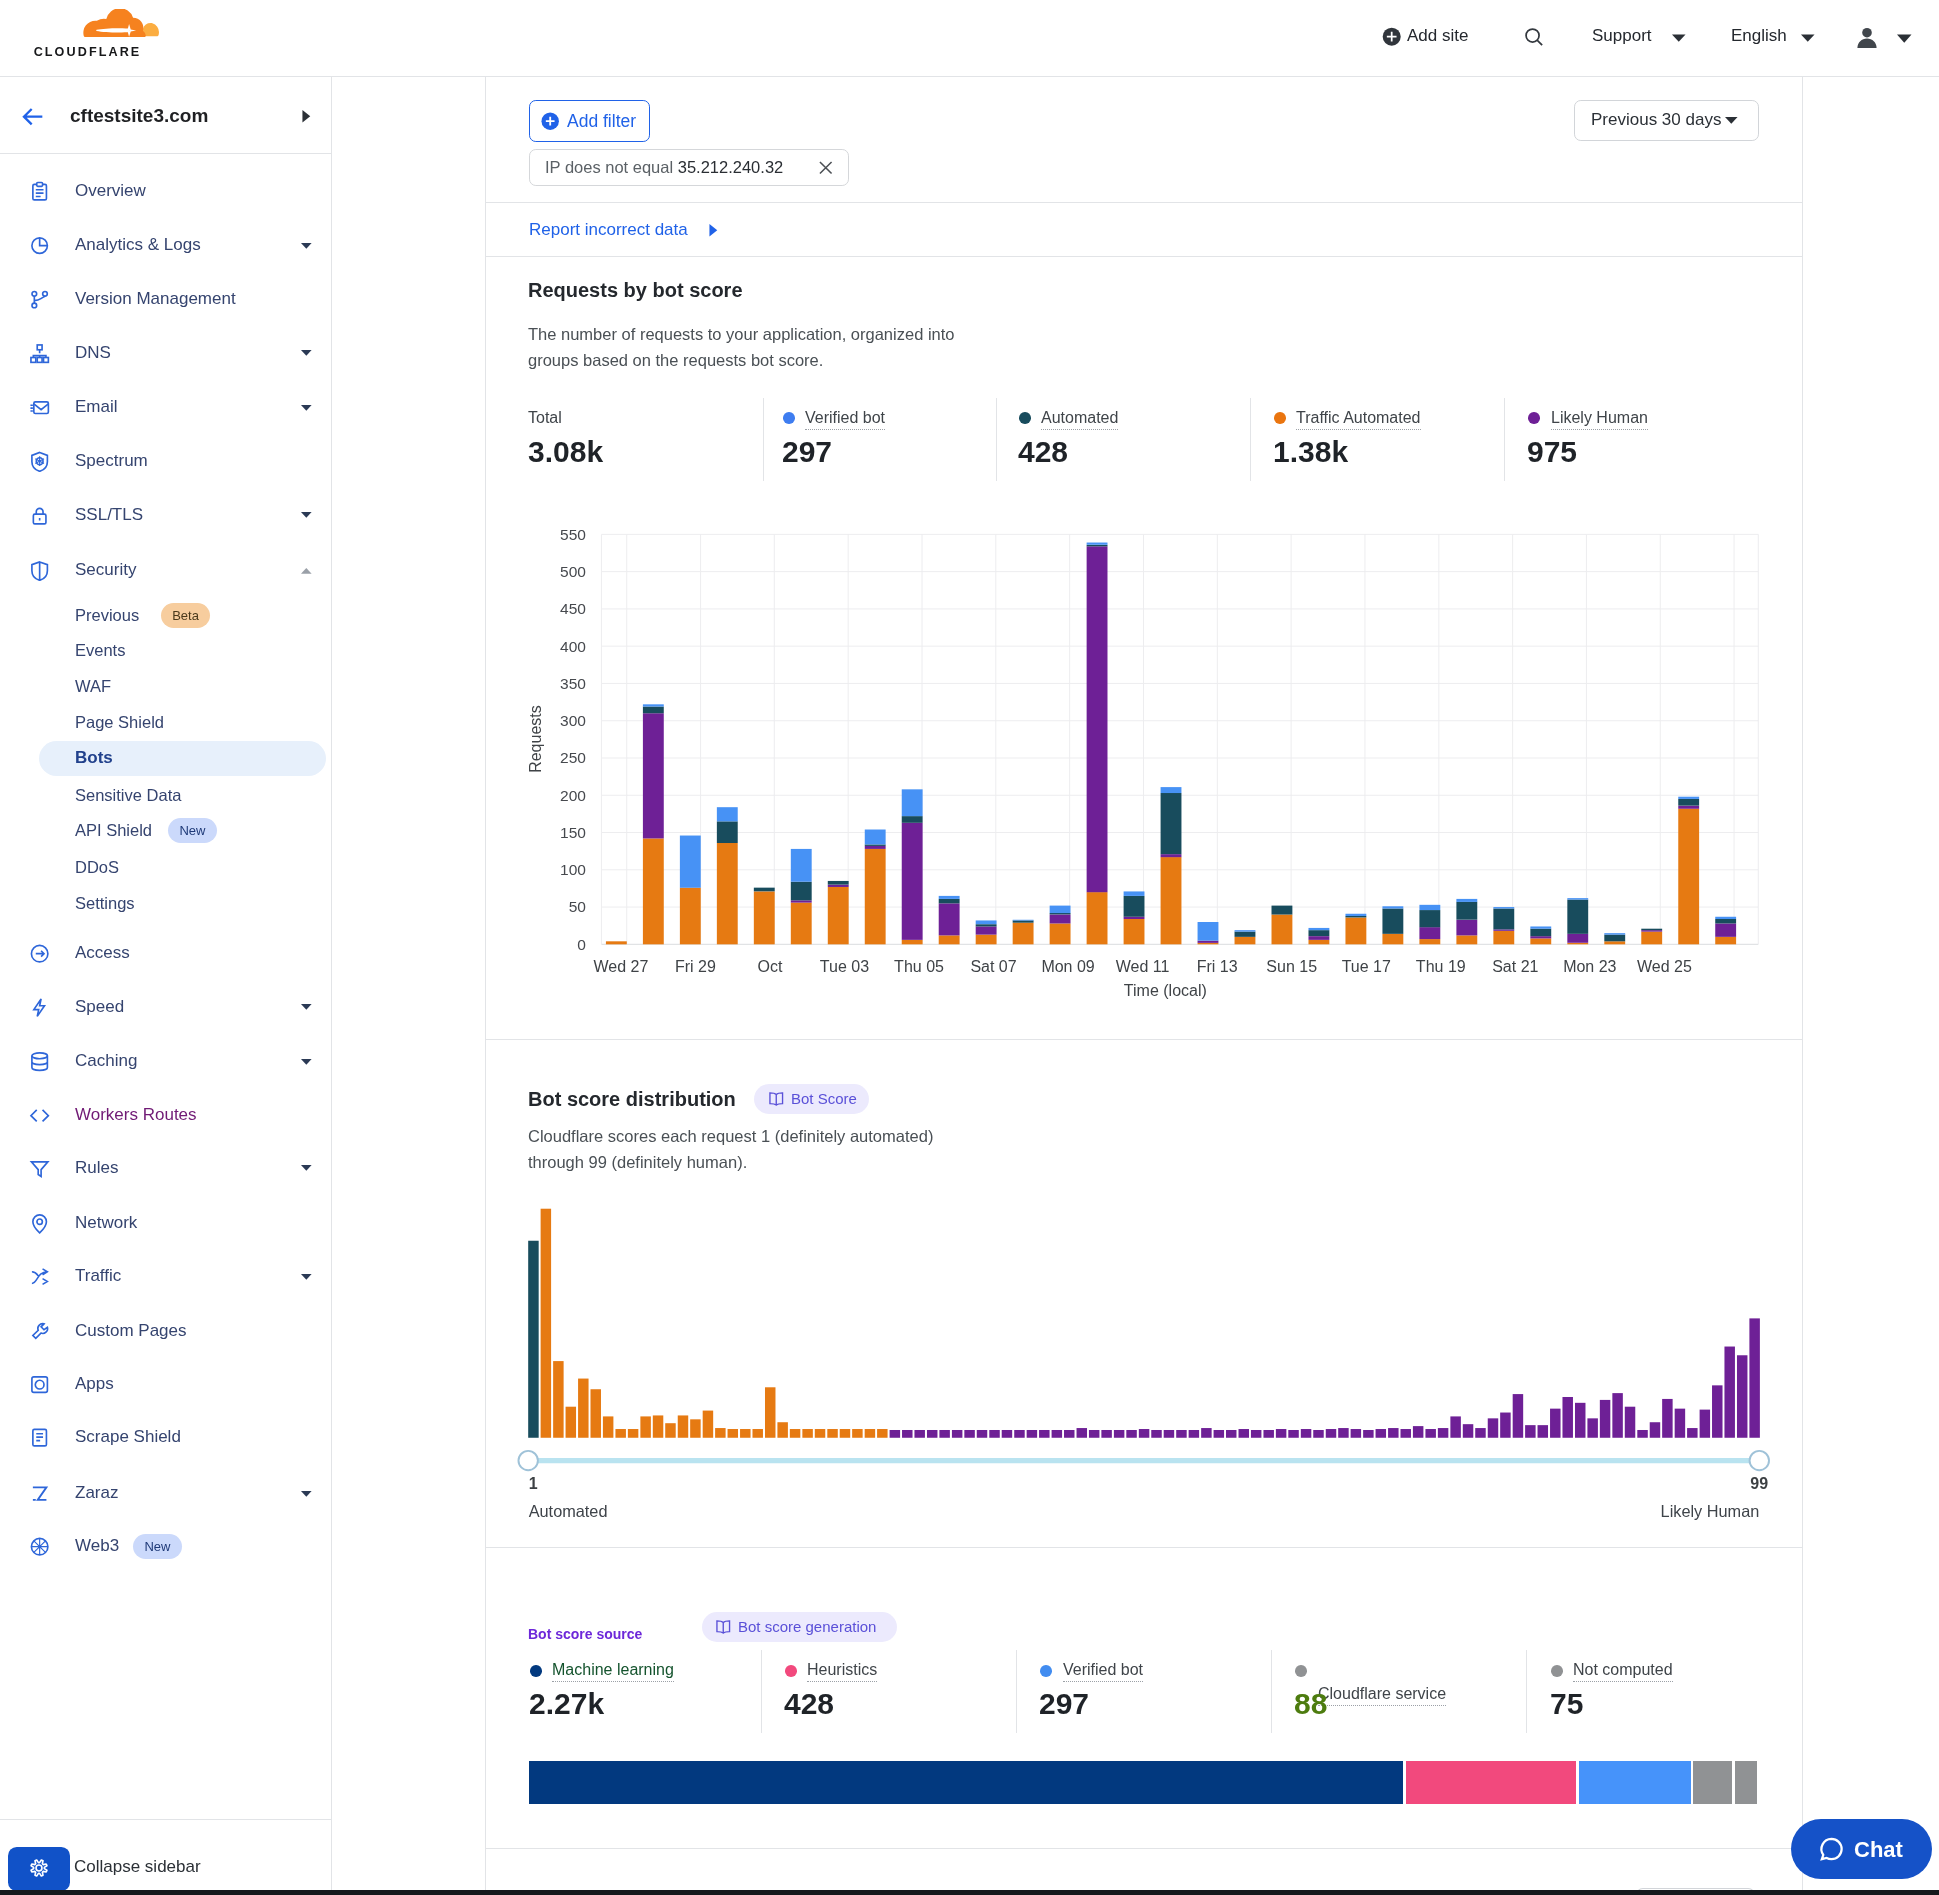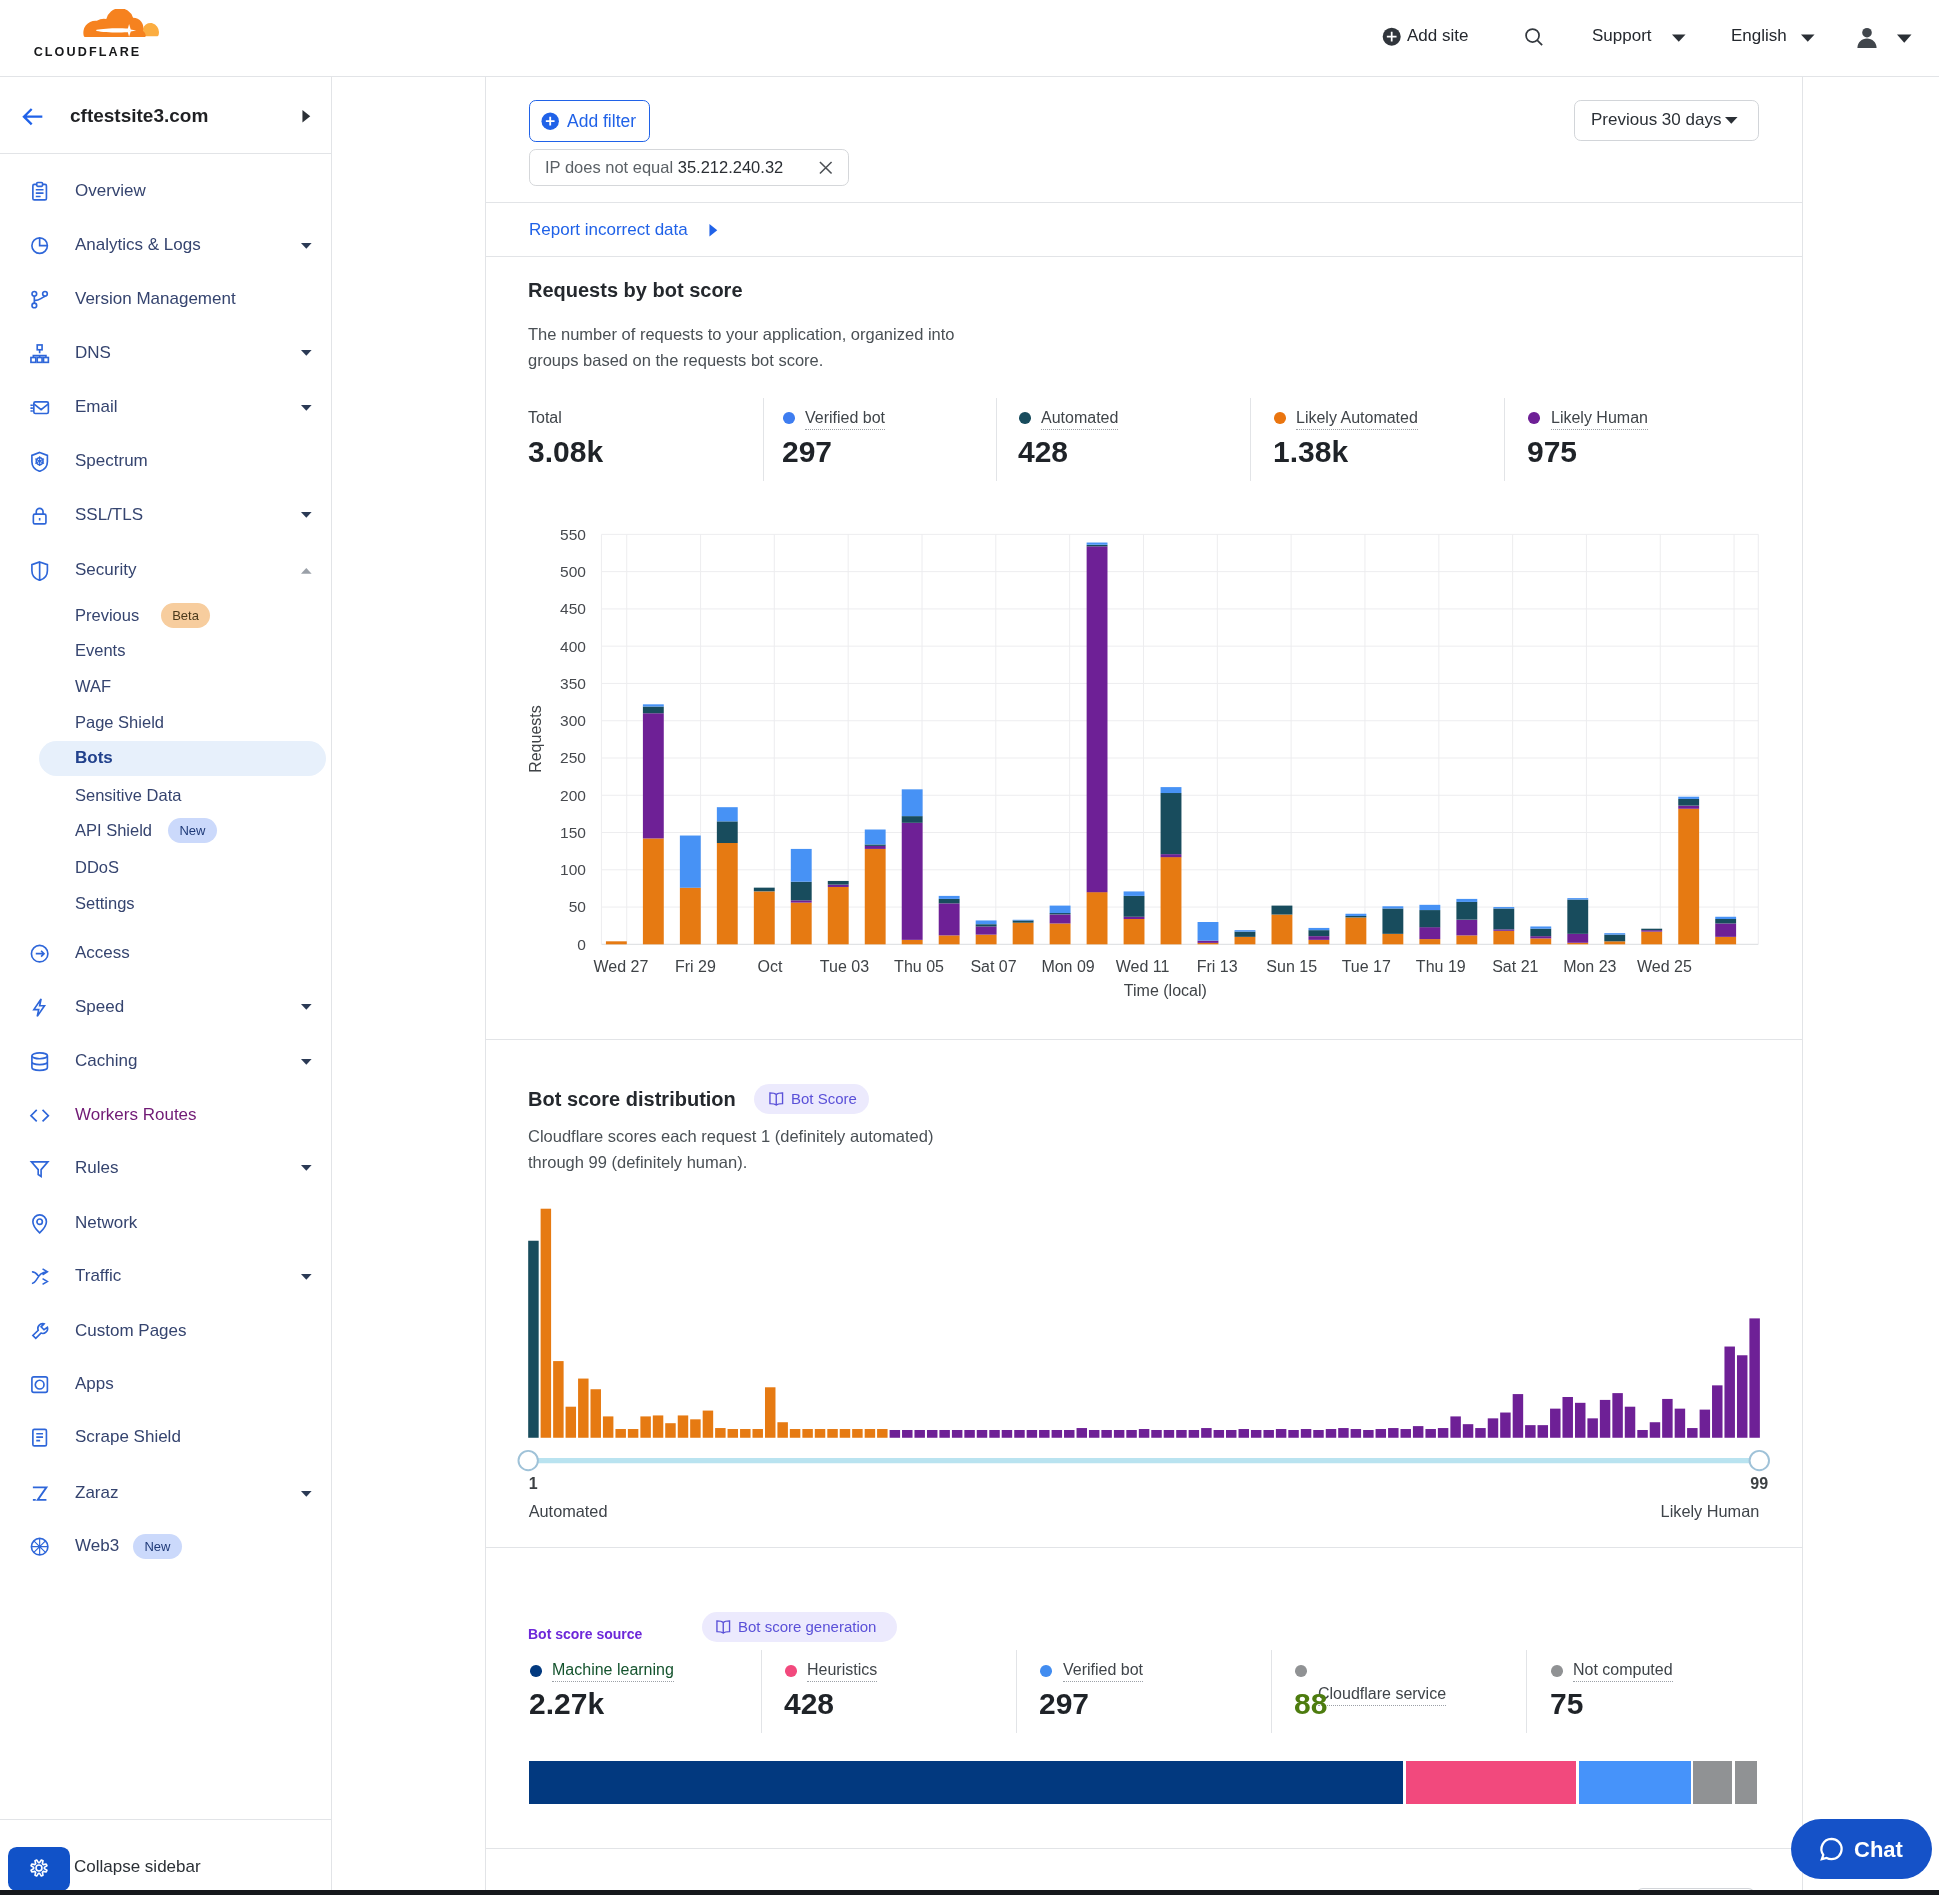--- a/index.html
+++ b/index.html
@@ -228,21 +228,21 @@
 <div class="txt" style="left:528px;top:351px;font-size:16.5px;color:#4A5055">groups based on the requests bot score.</div>
 <div class="txt" style="left:528px;top:409px;font-size:16px;color:#3F4449;">Total</div>
 <div class="txt" style="left:528px;top:435px;font-size:30px;font-weight:600;color:#1F2328">3.08k</div>
 <div class="abs" style="left:783px;top:412px;width:11.6px;height:11.6px;border-radius:50%;background:#3E7DF0"></div>
 <div class="txt" style="left:805px;top:409px;font-size:16px;color:#3F4449;border-bottom:1.9px dotted #9CA1A7;padding-bottom:1.9px;">Verified bot</div>
 <div class="txt" style="left:782px;top:435px;font-size:30px;font-weight:600;color:#1F2328">297</div>
 <div class="abs" style="left:1019px;top:412px;width:11.6px;height:11.6px;border-radius:50%;background:#184C5D"></div>
 <div class="txt" style="left:1041px;top:409px;font-size:16px;color:#3F4449;border-bottom:1.9px dotted #9CA1A7;padding-bottom:1.9px;">Automated</div>
 <div class="txt" style="left:1018px;top:435px;font-size:30px;font-weight:600;color:#1F2328">428</div>
 <div class="abs" style="left:1274px;top:412px;width:11.6px;height:11.6px;border-radius:50%;background:#EA750F"></div>
-<div class="txt" style="left:1296px;top:409px;font-size:16px;color:#3F4449;border-bottom:1.9px dotted #9CA1A7;padding-bottom:1.9px;">Likely Automated</div>
+<div class="txt" style="left:1296px;top:409px;font-size:16px;color:#3F4449;border-bottom:1.9px dotted #9CA1A7;padding-bottom:1.9px;">Traffic Automated</div>
 <div class="txt" style="left:1273px;top:435px;font-size:30px;font-weight:600;color:#1F2328">1.38k</div>
 <div class="abs" style="left:1528px;top:412px;width:11.6px;height:11.6px;border-radius:50%;background:#6E2096"></div>
 <div class="txt" style="left:1551px;top:409px;font-size:16px;color:#3F4449;border-bottom:1.9px dotted #9CA1A7;padding-bottom:1.9px;">Likely Human</div>
 <div class="txt" style="left:1527px;top:435px;font-size:30px;font-weight:600;color:#1F2328">975</div>
 <div class="abs" style="left:763px;top:398px;width:1px;height:83px;background:#E2E4E7"></div>
 <div class="abs" style="left:996px;top:398px;width:1px;height:83px;background:#E2E4E7"></div>
 <div class="abs" style="left:1250px;top:398px;width:1px;height:83px;background:#E2E4E7"></div>
 <div class="abs" style="left:1504px;top:398px;width:1px;height:83px;background:#E2E4E7"></div>
 <svg class="abs" style="left:485px;top:505px" width="1317" height="505" viewBox="0 0 1357 520">
     <line x1="120" y1="452.5" x2="1312" y2="452.5" stroke="#D9DBDE" stroke-width="1"></line>

